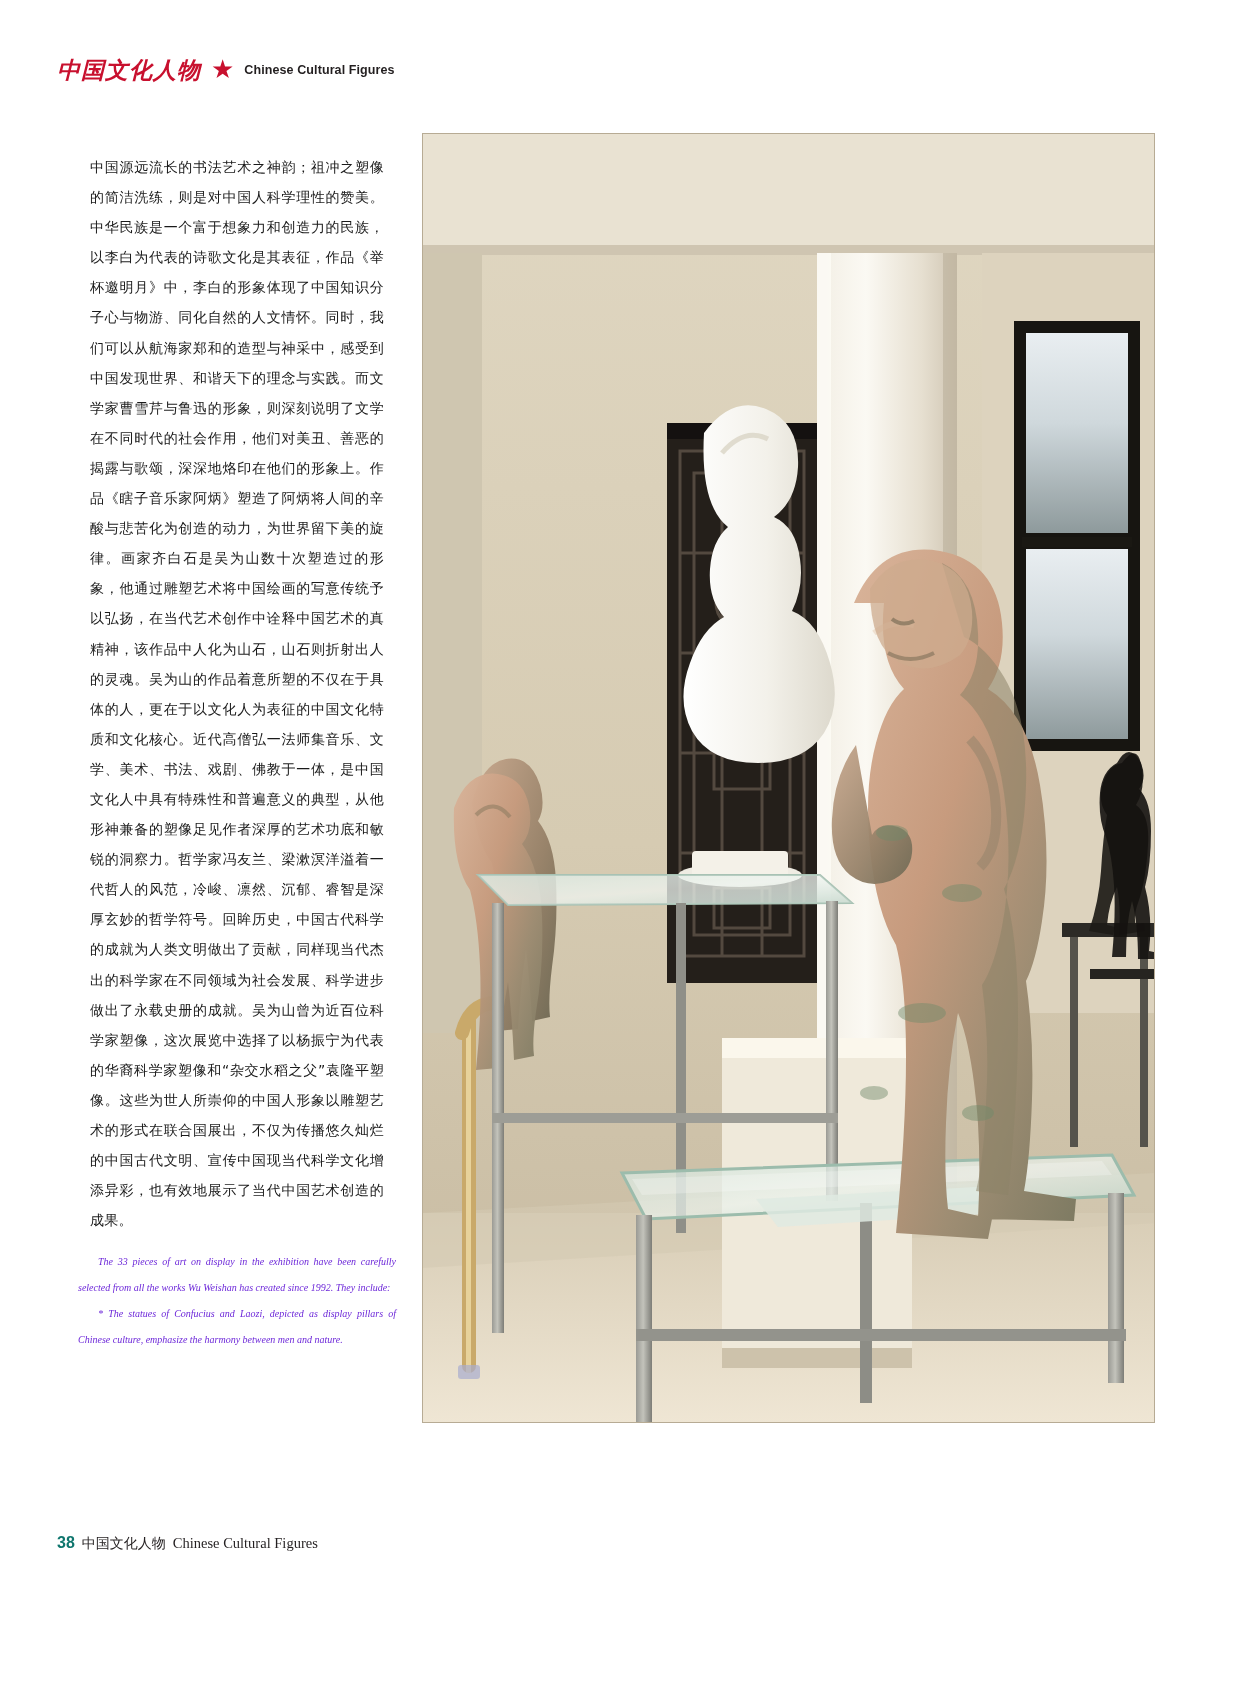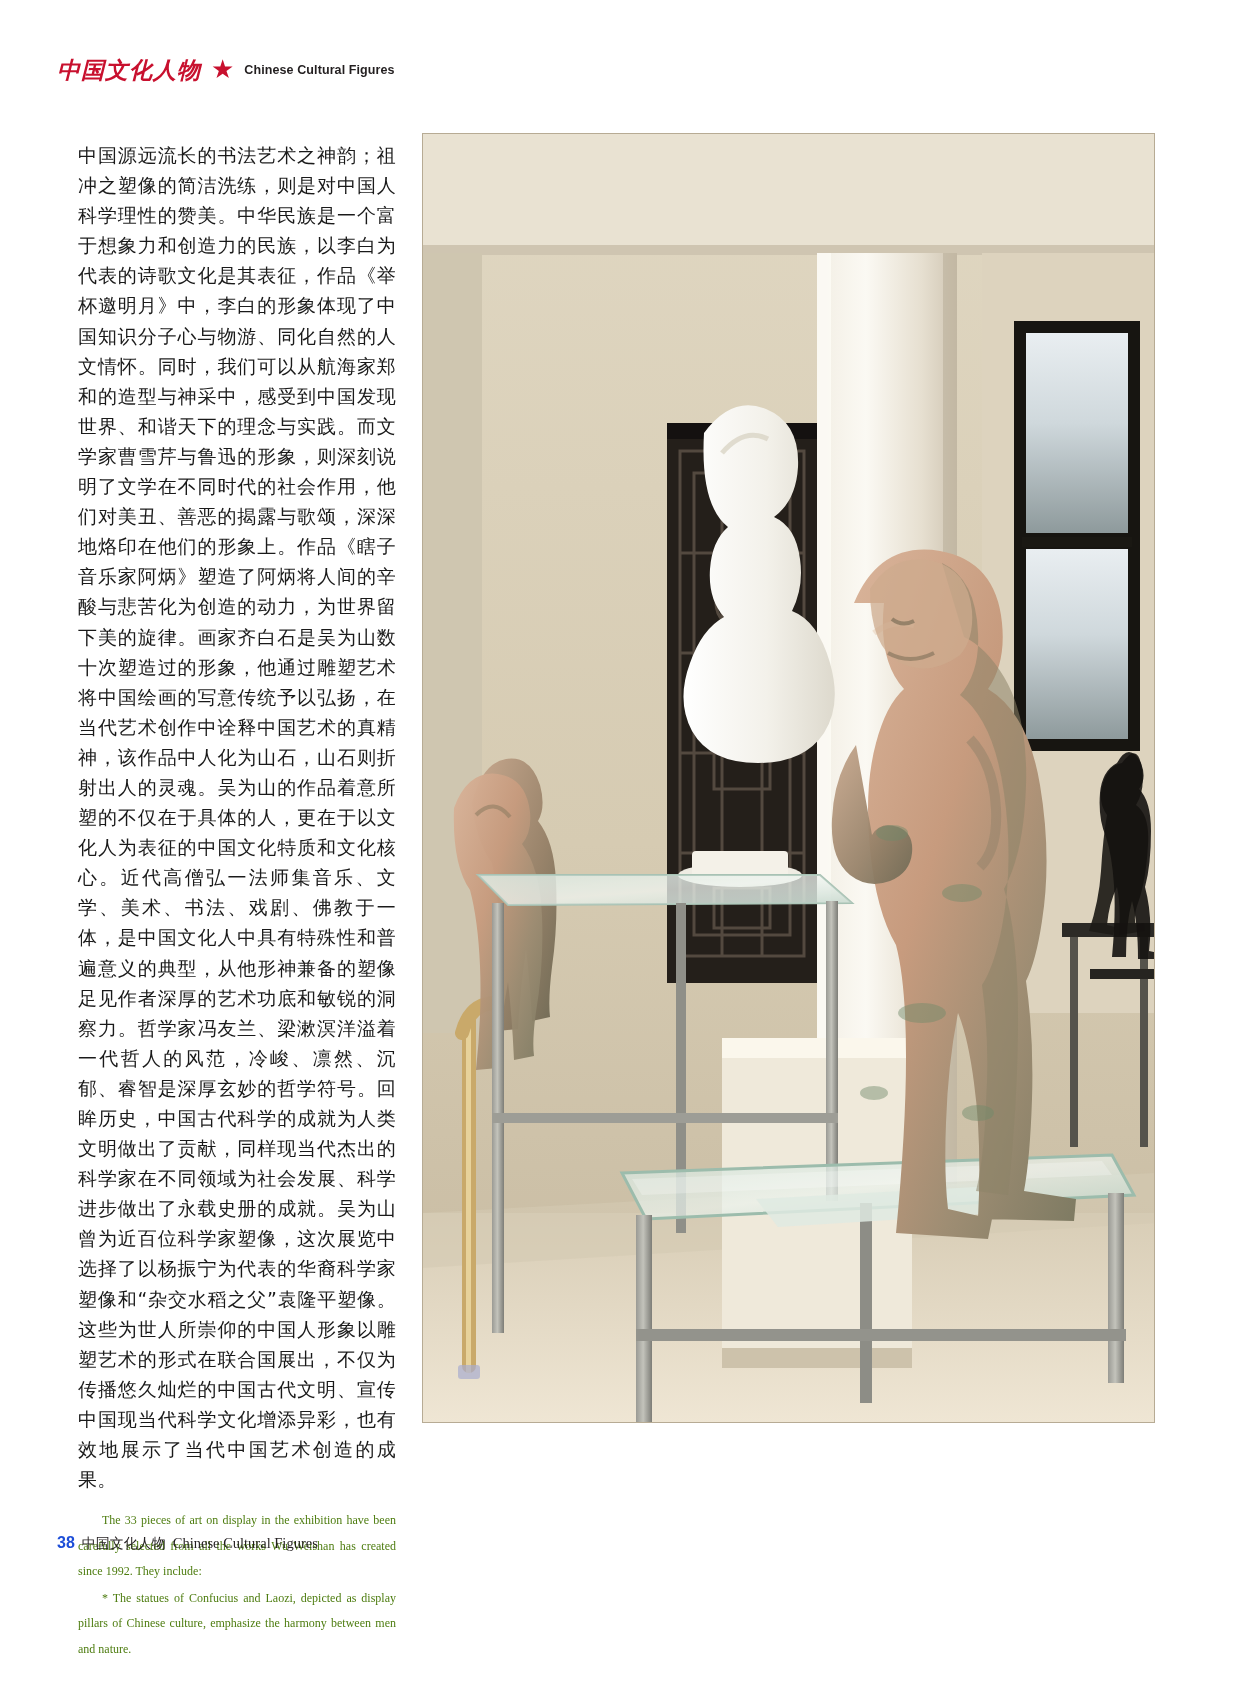--- a/index.html
+++ b/index.html
@@ -49,36 +49,37 @@
 
   
   .text-col {
     position: absolute;
     left: 78px;
     top: 140px;
     width: 318px;
   }
   .p-cn {
     font-family: "DejaVu Sans", sans-serif;
-    font-size: 19px;
+    font-size: 14px;
     line-height: 30.1px;
     color: #1a1a1a;
     text-align: justify;
     text-justify: inter-ideograph;
-    margin: 0;
+    margin: 12px;
     letter-spacing: 0.2px;
   }
   .p-en {
     font-family: "Liberation Serif", serif;
-    font-size: 12px;
+    font-size: 10px;
     line-height: 25.5px;
-    color: #4d7c0f;
+    color: #6d28d9;
     text-align: justify;
     margin: 0;
     text-indent: 2em;
+    font-style: italic;
   }
   .p-en.first {
     margin-top: 14px;
   }
   .p-en.second {
     margin-top: 1px;
   }
 
   
   .photo {
@@ -102,21 +103,21 @@
     left: 57px;
     top: 1534px;
     display: flex;
     align-items: baseline;
     gap: 7px;
   }
   .footer-num {
     font-family: "Liberation Sans", sans-serif;
     font-weight: bold;
     font-size: 16px;
-    color: #1d4ed8;
+    color: #0f766e;
   }
   .footer-cn {
     font-family: "DejaVu Sans", sans-serif;
     font-size: 14px;
     color: #231f20;
   }
   .footer-en {
     font-family: "Liberation Serif", serif;
     font-size: 14.5px;
     color: #231f20;

